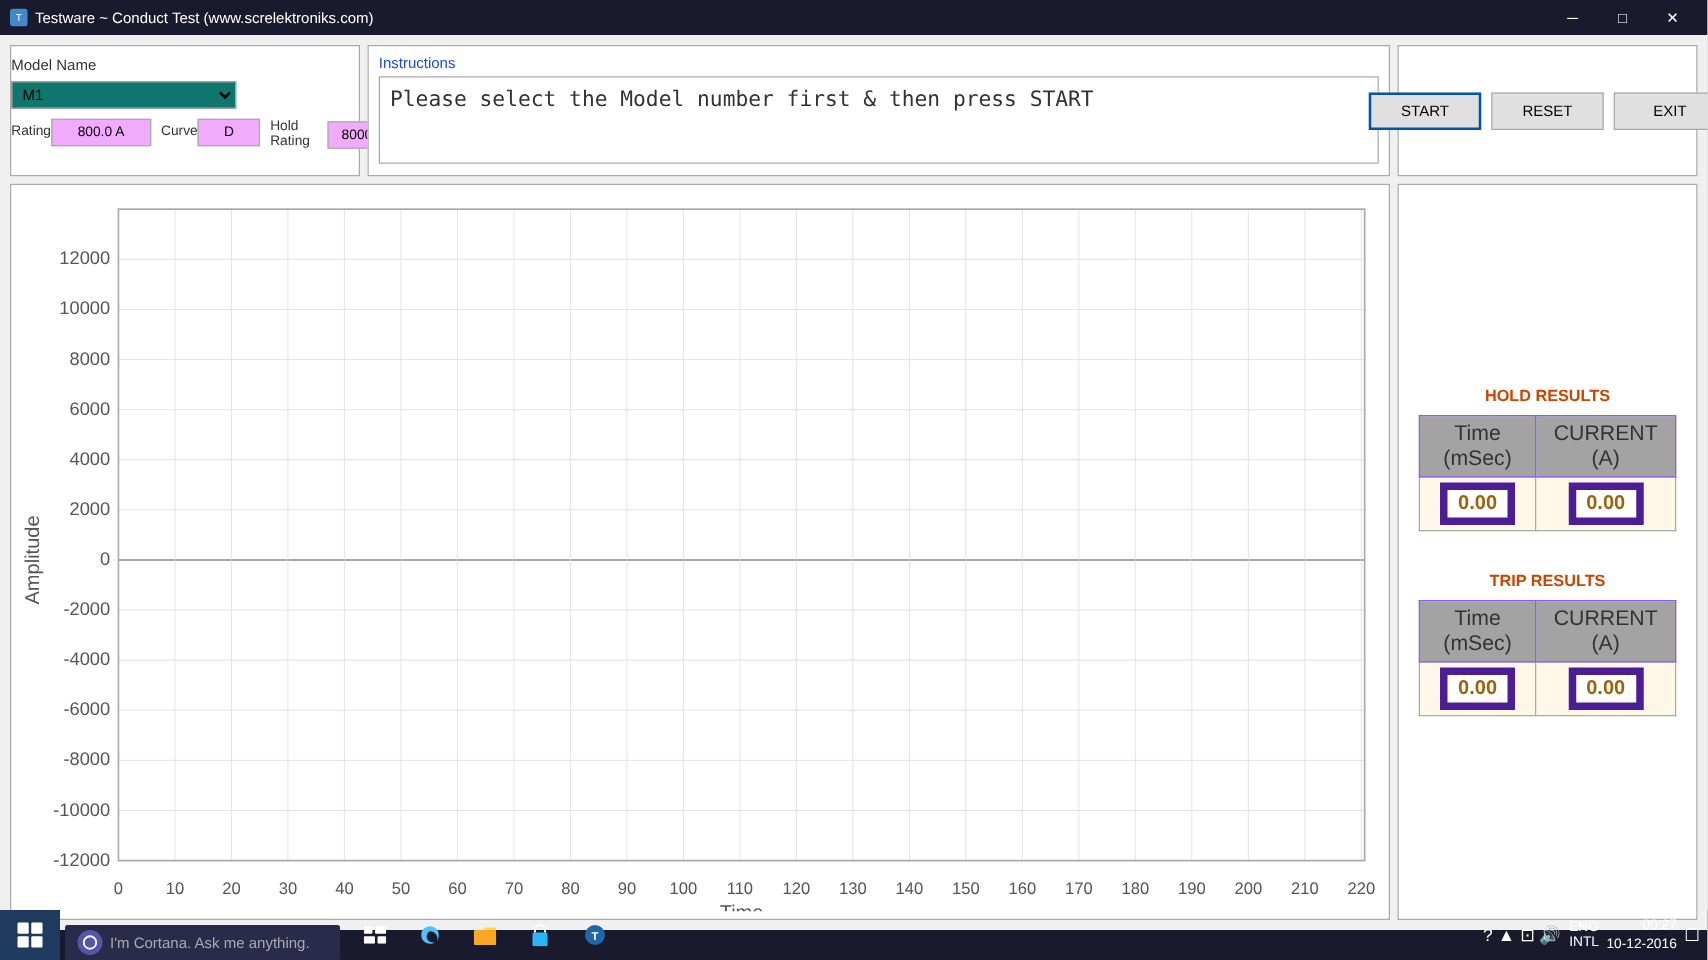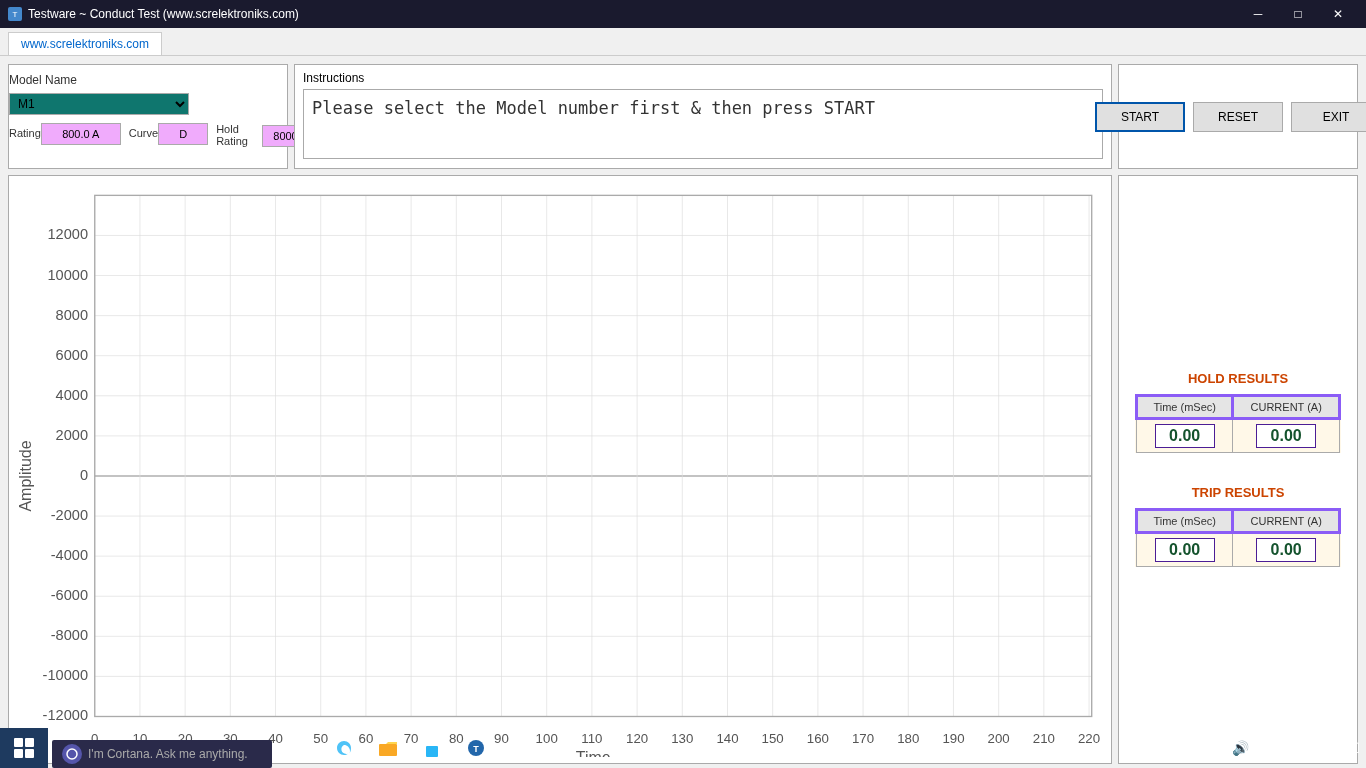--- a/index.html
+++ b/index.html
@@ -39,43 +39,43 @@
     .model-panel-title { font-size: 12px; margin-bottom: 6px; color: #333; }
     .model-select-row { display: flex; align-items: center; margin-bottom: 8px; }
     .model-select { width: 180px; height: 22px; border: 1px solid #aaa; background: #0f766e; font-size: 12px; padding: 0 4px; }
     .field-row { display: flex; gap: 8px; align-items: flex-start; }
     .field-group { display: flex; flex-direction: row; align-items: center; }
     .field-label { font-size: 11px; color: #333; margin-bottom: 2px; }
     .field-value { border: 1px solid #aaa; background: #f0abfc; font-size: 11px; padding: 2px 4px; text-align: left; height: 22px; display: flex; align-items: center; justify-content: center; }
 
     
     .instructions-panel { background: white; border: 1px solid #aaa; padding: 6px 8px; flex: 1; min-width: 0; }
-    .instructions-title { font-size: 12px; margin-bottom: 4px; color: #000000; }
+    .instructions-title { font-size: 12px; margin-bottom: 4px; color: #1d4ed8; }
     .instructions-text-area { width: 100%; height: 70px; border: 1px solid #aaa; font-size: 17px; padding: 6px 8px; color: #333; resize: none; line-height: 1.5; background: white; overflow: auto; }
 
     
     .buttons-panel { background: white; border: 1px solid #aaa; padding: 10px; display: flex; flex-direction: column; justify-content: center; align-items: center; gap: 8px; flex: 0 0 auto; width: 240px; }
     .action-btn { width: 90px; height: 30px; border: 1px solid #aaa; background: #e0e0e0; font-size: 12px; cursor: pointer; font-weight: 500; }
     .start-btn { border: 2px solid #0055aa; }
     .btn-row { display: flex; gap: 8px; }
 
     
     .bottom-section { display: flex; gap: 6px; flex: 1; min-height: 0; }
 
     
     .chart-panel { background: white; border: 1px solid #aaa; flex: 1; padding: 6px; min-width: 0; }
 
     
     .results-panel { background: white; border: 1px solid #aaa; flex: 0 0 auto; width: 240px; display: flex; flex-direction: column; align-items: center; justify-content: center; gap: 32px; padding: 16px; }
     .results-section { width: 100%; }
     .results-title { text-align: center; font-size: 13px; font-weight: bold; color: #cc4400; margin-bottom: 8px; }
     .results-table { width: 100%; border: 1px solid #aaa; border-collapse: collapse; background: #fff8e8; }
-    .results-table th { border: 3px solid #8b5cf6; padding: 4px 8px; font-size: 11px; font-weight: normal; text-align: center; background: #e5e5e5; color: #333; }
+    .results-table th { border: 1px solid #8b5cf6; padding: 4px 8px; font-size: 17px; font-weight: normal; text-align: center; background: #a3a3a3; color: #333; }
     .results-table td { border: 1px solid #aaa; padding: 4px 8px; text-align: center; }
-    .result-value { font-size: 16px; color: #14532d; font-weight: bold; background: white; border: 1px solid #4c1d95; padding: 2px 8px; display: inline-block; min-width: 60px; }
+    .result-value { font-size: 16px; color: #a16207; font-weight: bold; background: white; border: 6px solid #4c1d95; padding: 2px 8px; display: inline-block; min-width: 60px; }
     svg.chart { width: 100%; height: 100%; }
 
     
     .taskbar { height: 40px; background: #1a1a2e; display: flex; align-items: center; justify-content: space-between; padding: 0; }
     .taskbar-left { display: flex; align-items: flex-end; height: 100%; }
     .start-button { width: 48px; height: 40px; background: #1e3a5f; display: flex; align-items: center; justify-content: center; cursor: pointer; }
     .start-win { width: 20px; height: 20px; display: grid; grid-template-columns: 1fr 1fr; gap: 2px; }
     .win-quad { background: white; border-radius: 1px; }
     .search-bar { display: flex; align-items: center; background: #2a2a4a; height: 28px; width: 220px; margin-left: 4px; padding: 0 10px; gap: 6px; border-radius: 2px; }
     .search-bar span { color: #aaa; font-size: 12px; }
@@ -99,23 +99,20 @@
   </div>
   <div class="title-bar-controls">
     <button class="title-btn">─</button>
     <button class="title-btn">□</button>
     <button class="title-btn close">✕</button>
   </div>
 </div>
 
 <div class="app-window">
 
-  <div class="tab-bar">
-    <div class="tab">www.screlektroniks.com</div>
-  </div>
 
   <div class="content">
 
     <div class="top-section">
 
       <div class="model-panel">
         <div class="model-panel-title">Model Name</div>
         <div class="model-select-row">
           <select class="model-select">
             <option>M1</option>

